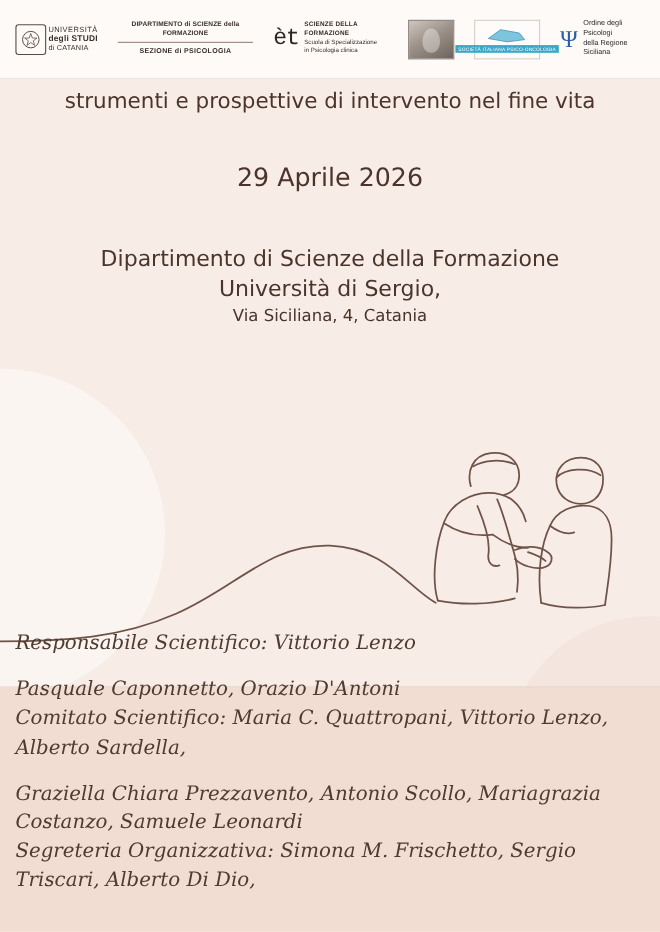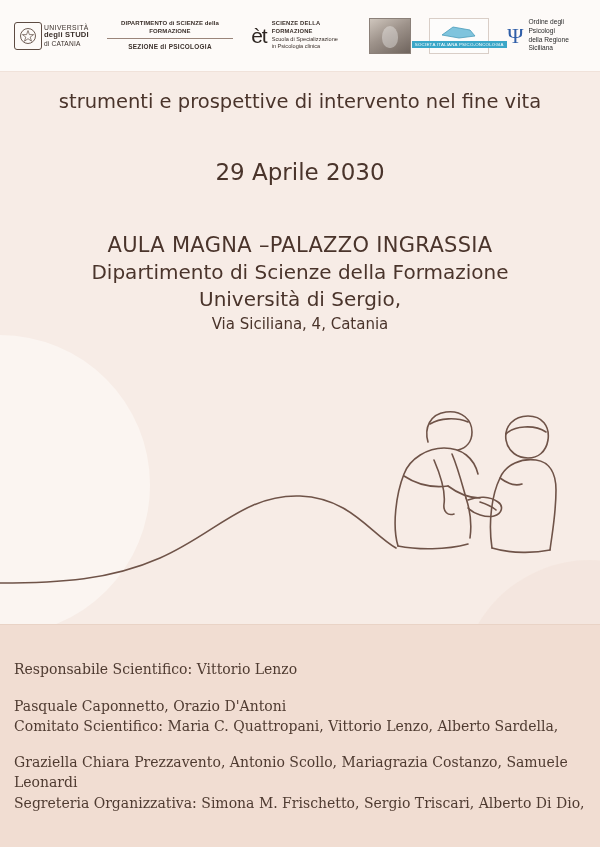--- a/index.html
+++ b/index.html
@@ -120,21 +120,21 @@
     letter-spacing: .3px;
     color: #3a2f2a;
   }
 
   .logo-ct {
     display: flex;
     align-items: center;
     gap: 5px;
   }
   .ct-mark {
-    font-family: Liberation Sans, sans-serif;
+    font-family: Liberation Mono, monospace;
     font-size: 21px;
     color: #2e2622;
     line-height: 1;
     letter-spacing: -1px;
   }
   .ct-txt {
     font-size: 5.6px;
     line-height: 1.35;
     color: #3a2f2a;
   }
@@ -211,21 +211,21 @@
     font-size: 30px;
     color: #4a342b;
     margin-top: 64px;
     letter-spacing: -0.3px;
     line-height: 1.1;
   }
   .subtitle {
     font-family: "DejaVu Sans", sans-serif;
     font-size: 19.5px;
     color: #4a342b;
-    margin-top: 18px;
+    margin-top: 8px;
     line-height: 1.2;
   }
   .date {
     font-family: "DejaVu Sans", sans-serif;
     font-size: 23px;
     color: #4a342b;
     margin-top: 46px;
   }
   .venue {
     margin-top: 48px;
@@ -249,23 +249,24 @@
 
   
   .credits {
     position: absolute;
     left: 14px;
     right: 14px;
     bottom: 34px;
     z-index: 3;
     color: #4f3b31;
     font-family: "DejaVu Serif", serif;
-    font-size: 14px;
+    font-size: 18px;
     line-height: 1.45;
     text-align: left;
+    font-style: italic;
   }
   .credits .block { margin-bottom: 16px; }
   .credits .block:last-child { margin-bottom: 0; }
 </style>
 </head>
 <body>
 
 <div class="bg-layer">
   <div class="circle-left"></div>
   <div class="circle-right"></div>
@@ -344,23 +345,22 @@
 
     <path d="M468 102 C 478 98, 490 98, 498 104 C 504 108, 502 116, 494 118 C 486 120, 474 116, 468 110"></path>
     <path d="M480 104 C 486 106, 492 108, 496 112"></path>
 
     <path d="M434 62 C 440 76, 446 92, 444 106 C 443 114, 448 118, 454 116"></path>
   </g>
 </svg>
 
 <div class="content">
   <div class="subtitle">strumenti e prospettive di intervento nel fine vita</div>
-  <div class="date">29 Aprile 2030</div>
+  <div class="date">29 Aprile 2026</div>
   <div class="venue">
-    <div class="v1">AULA MAGNA –PALAZZO INGRASSIA</div>
     <div class="v2">Dipartimento di Scienze della Formazione</div>
     <div class="v3">Università di Sergio,</div>
     <div class="v4">Via Siciliana, 4,  Catania</div>
   </div>
 </div>
 
 <div class="credits">
   <div class="block">Responsabile Scientifico: Vittorio Lenzo</div>
   <div class="block">
     <div>Pasquale Caponnetto, Orazio D'Antoni</div>

